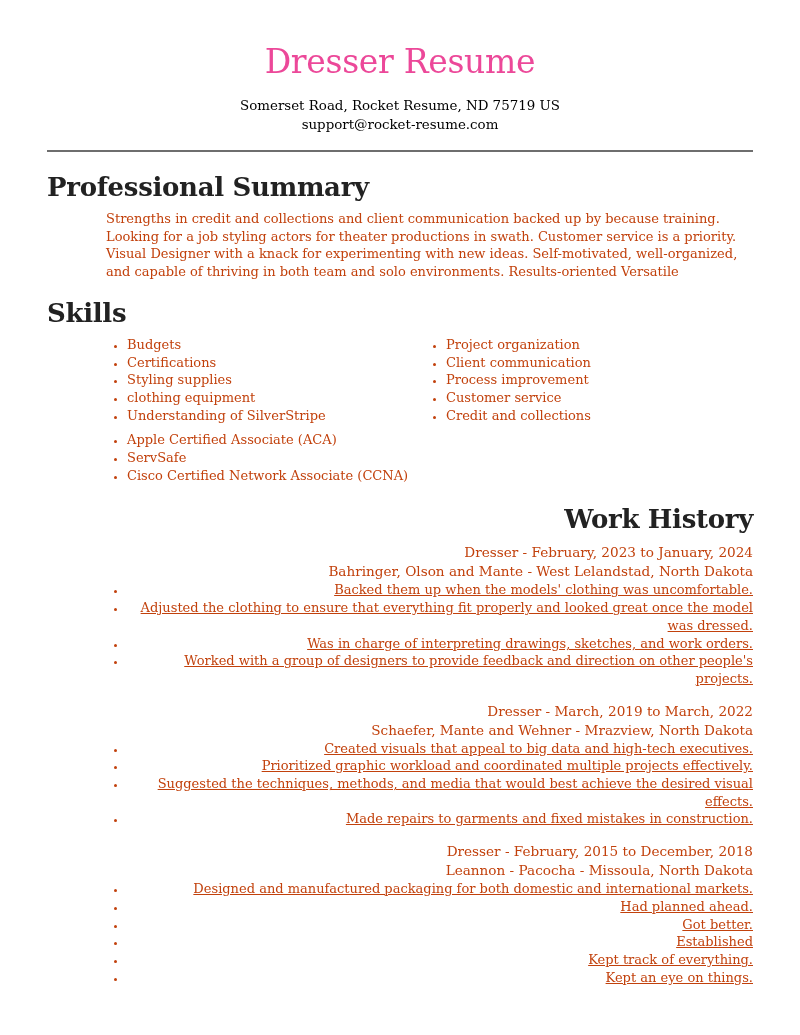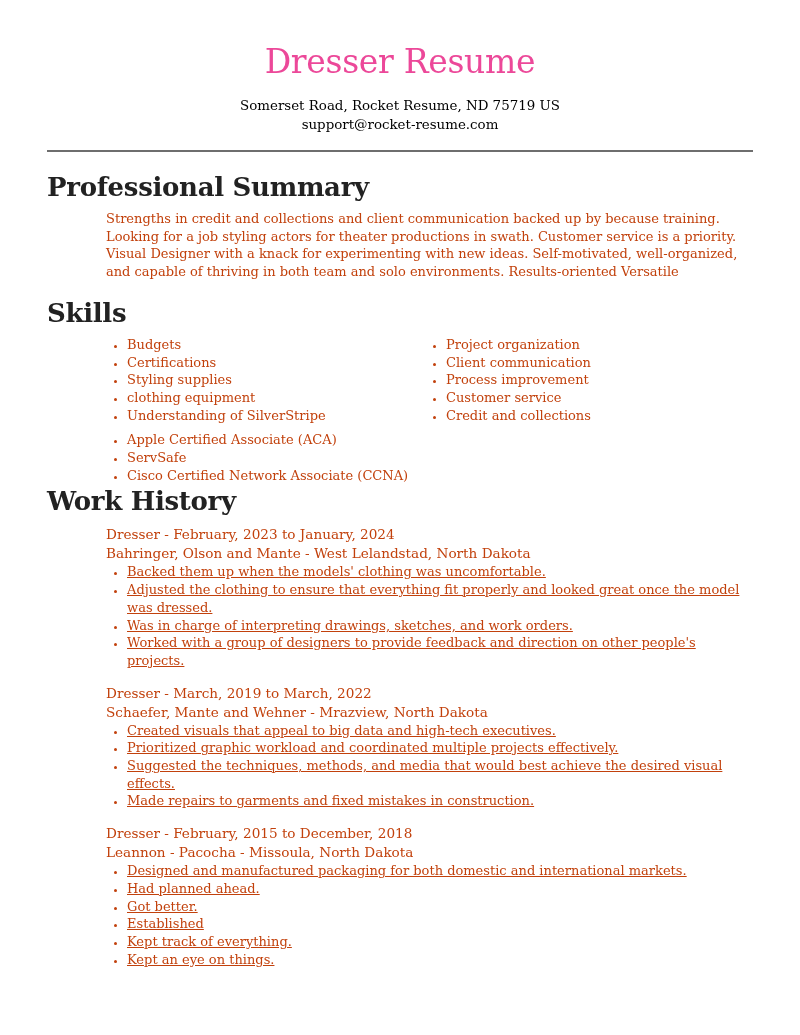--- a/index.html
+++ b/index.html
@@ -89,21 +89,21 @@
       font-size: 13.6px;
       line-height: 19px;
     }
     .job-bullets {
       margin-top: 7px;
       text-decoration: underline;
     }
     #sec-summary { margin-top: 18px; }
     #sec-skills { margin-top: 15px; }
     #sec-certs { margin-top: 6px; }
-    #sec-work { margin-top: 0; }
+    #sec-work { margin-top: 18px; text-align: right; }
     #sec-summary .section-body { margin-top: 6px; }
     #sec-skills .section-body { margin-top: 6px; }
     #sec-certs .section-body { margin-top: 7px; }
     #sec-work .section-body { margin-top: 7px; }
   </style>
 </head>
 <body>
 
 <div class="page">
 

